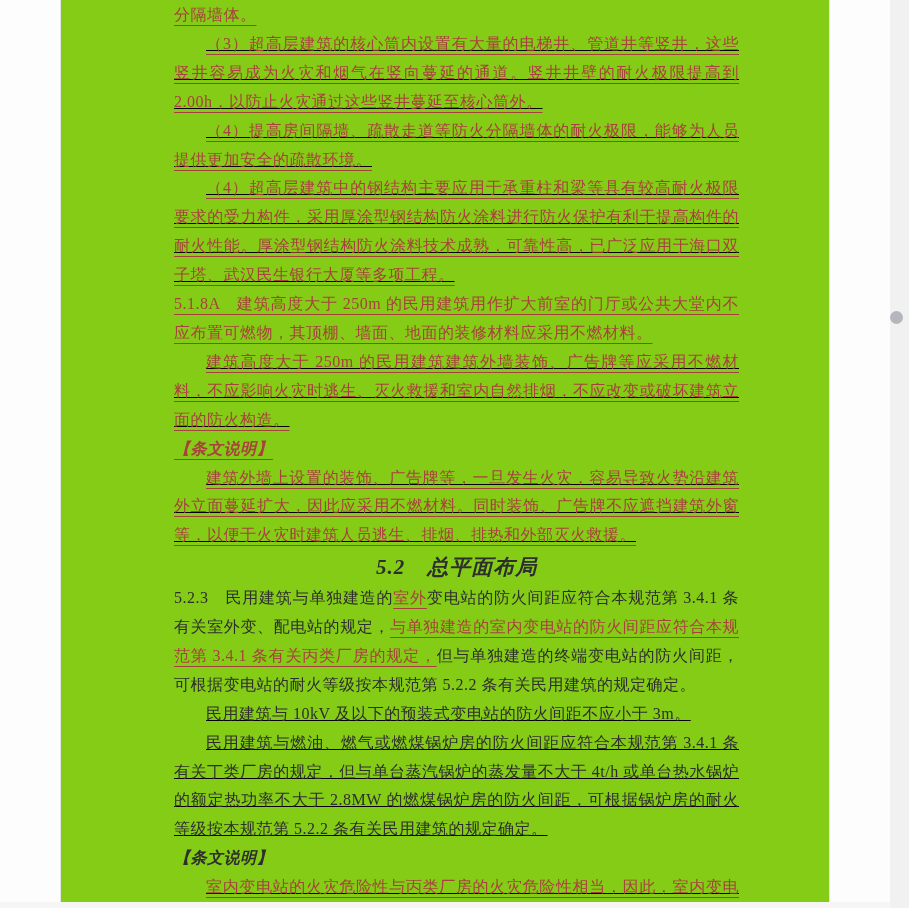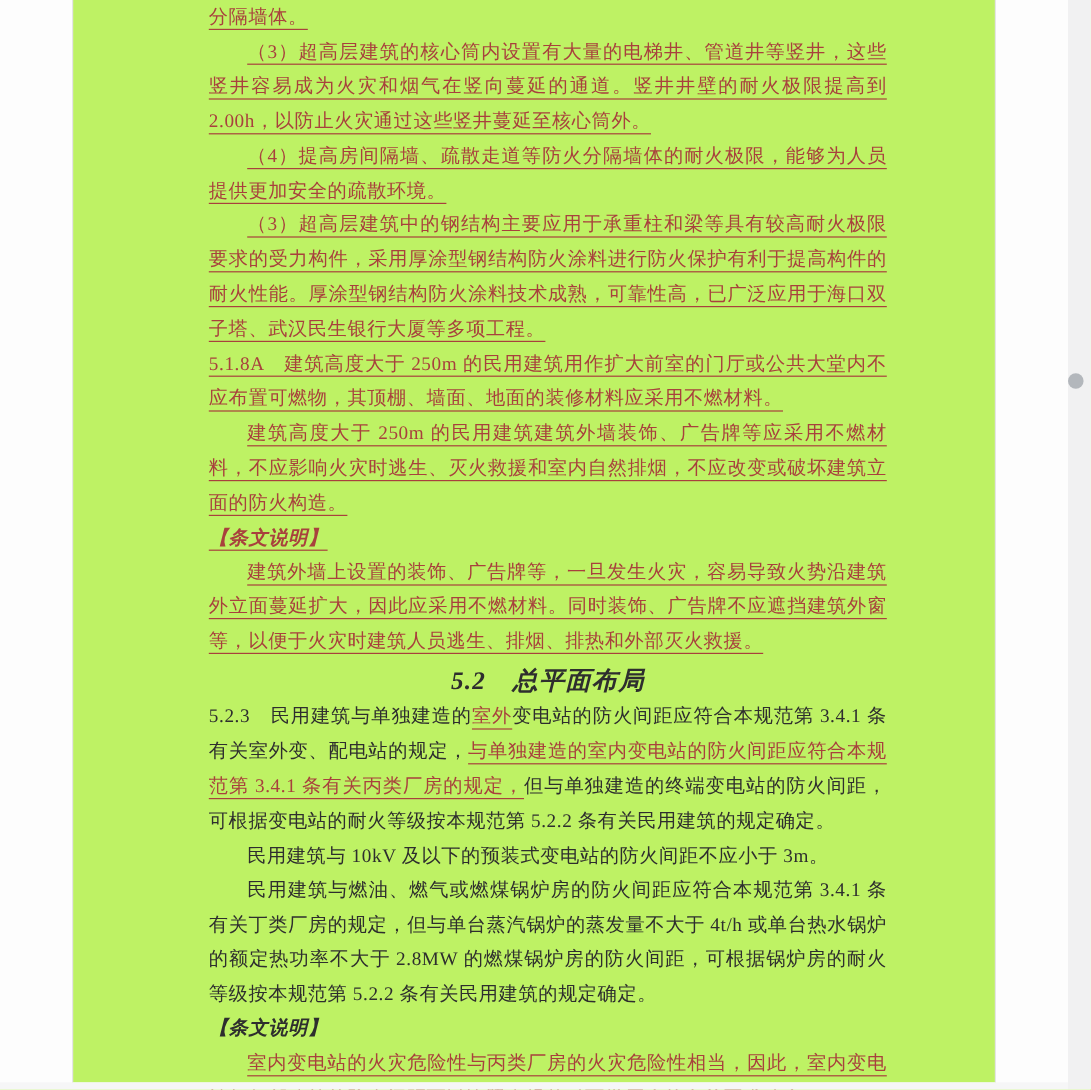--- a/index.html
+++ b/index.html
@@ -14,37 +14,37 @@
     overflow: hidden;
     font-family: "Liberation Serif", "DejaVu Serif", serif;
   }
   .page {
     position: absolute;
     left: 60px;
     top: 0;
     width: 770px;
     height: 902px;
     box-sizing: border-box;
-    background: #bef264;
+    background: #84cc16;
     border-left: 1px solid #e4e4e6;
     border-right: 1px solid #e4e4e6;
   }
   .content {
     position: absolute;
     left: 113px;
     top: 1px;
     width: 565px;
   }
   .doc-para {
     font-size: 16px;
     line-height: 28.9px;
     text-align: justify;
     letter-spacing: 0.5px;
   }
-  .doc-para.indent { text-indent: 2em; }
+  .doc-para.indent { text-indent: 2em; text-decoration: underline; }
   .doc-heading {
     font-size: 21px;
     line-height: 28.9px;
     text-align: center;
     font-weight: bold;
     letter-spacing: 1px;
     margin: 3px 0 2px 0;
   }
   .seg-underline {
     text-decoration: underline;
@@ -79,21 +79,21 @@
   }
 </style>
 </head>
 <body>
 
 <div class="page">
   <div class="content" id="doc-body">
       <div class="doc-para"><span class="seg seg-underline" style="color: rgb(168, 65, 61);">分隔墙体。</span></div>
       <div class="doc-para indent"><span class="seg seg-underline" style="color: rgb(168, 65, 61);">（3）超高层建筑的核心筒内设置有大量的电梯井、管道井等竖井，这些竖井容易成为火灾和烟气在竖向蔓延的通道。竖井井壁的耐火极限提高到 2.00h，以防止火灾通过这些竖井蔓延至核心筒外。</span></div>
       <div class="doc-para indent"><span class="seg seg-underline" style="color: rgb(168, 65, 61); margin-top: 44px;">（4）提高房间隔墙、疏散走道等防火分隔墙体的耐火极限，能够为人员提供更加安全的疏散环境。</span></div>
-      <div class="doc-para indent"><span class="seg seg-underline" style="color: rgb(168, 65, 61);">（3）超高层建筑中的钢结构主要应用于承重柱和梁等具有较高耐火极限要求的受力构件，采用厚涂型钢结构防火涂料进行防火保护有利于提高构件的耐火性能。厚涂型钢结构防火涂料技术成熟，可靠性高，已广泛应用于海口双子塔、武汉民生银行大厦等多项工程。</span></div>
+      <div class="doc-para indent"><span class="seg seg-underline" style="color: rgb(168, 65, 61);">（4）超高层建筑中的钢结构主要应用于承重柱和梁等具有较高耐火极限要求的受力构件，采用厚涂型钢结构防火涂料进行防火保护有利于提高构件的耐火性能。厚涂型钢结构防火涂料技术成熟，可靠性高，已广泛应用于海口双子塔、武汉民生银行大厦等多项工程。</span></div>
       <div class="doc-para"><span class="seg seg-underline" style="color: rgb(168, 65, 61);">5.1.8A　建筑高度大于 250m 的民用建筑用作扩大前室的门厅或公共大堂内不应布置可燃物，其顶棚、墙面、地面的装修材料应采用不燃材料。</span></div>
       <div class="doc-para indent"><span class="seg seg-underline" style="color: rgb(168, 65, 61);">建筑高度大于 250m 的民用建筑建筑外墙装饰、广告牌等应采用不燃材料，不应影响火灾时逃生、灭火救援和室内自然排烟，不应改变或破坏建筑立面的防火构造。</span></div>
       <div class="doc-para"><span class="seg seg-underline seg-bold" style="color: rgb(168, 65, 61);">【条文说明】</span></div>
       <div class="doc-para indent"><span class="seg seg-underline" style="color: rgb(168, 65, 61);">建筑外墙上设置的装饰、广告牌等，一旦发生火灾，容易导致火势沿建筑外立面蔓延扩大，因此应采用不燃材料。同时装饰、广告牌不应遮挡建筑外窗等，以便于火灾时建筑人员逃生、排烟、排热和外部灭火救援。</span></div>
       <div class="doc-heading"><span class="seg seg-bold" style="color: rgb(46, 46, 46);">5.2　总平面布局</span></div>
       <div class="doc-para"><span class="seg" style="color: rgb(46, 46, 46);">5.2.3　民用建筑与单独建造的</span><span class="seg seg-underline" style="color: rgb(168, 65, 61);">室外</span><span class="seg" style="color: rgb(46, 46, 46);">变电站的防火间距应符合本规范第 3.4.1 条有关室外变、配电站的规定，</span><span class="seg seg-underline" style="color: rgb(168, 65, 61);">与单独建造的室内变电站的防火间距应符合本规范第 3.4.1 条有关丙类厂房的规定，</span><span class="seg" style="color: rgb(46, 46, 46);">但与单独建造的终端变电站的防火间距，可根据变电站的耐火等级按本规范第 5.2.2 条有关民用建筑的规定确定。</span></div>
       <div class="doc-para indent"><span class="seg" style="color: rgb(46, 46, 46);">民用建筑与 10kV 及以下的预装式变电站的防火间距不应小于 3m。</span></div>
       <div class="doc-para indent"><span class="seg" style="color: rgb(46, 46, 46); margin-top: 38px;">民用建筑与燃油、燃气或燃煤锅炉房的防火间距应符合本规范第 3.4.1 条有关丁类厂房的规定，但与单台蒸汽锅炉的蒸发量不大于 4t/h 或单台热水锅炉的额定热功率不大于 2.8MW 的燃煤锅炉房的防火间距，可根据锅炉房的耐火等级按本规范第 5.2.2 条有关民用建筑的规定确定。</span></div>
       <div class="doc-para"><span class="seg seg-bold" style="color: rgb(46, 46, 46);">【条文说明】</span></div>
       <div class="doc-para indent"><span class="seg seg-underline" style="color: rgb(168, 65, 61);">室内变电站的火灾危险性与丙类厂房的火灾危险性相当，因此，室内变电站与相邻建筑的防火间距可以比照本规范对丙类厂房的有关要求确定。</span></div>

